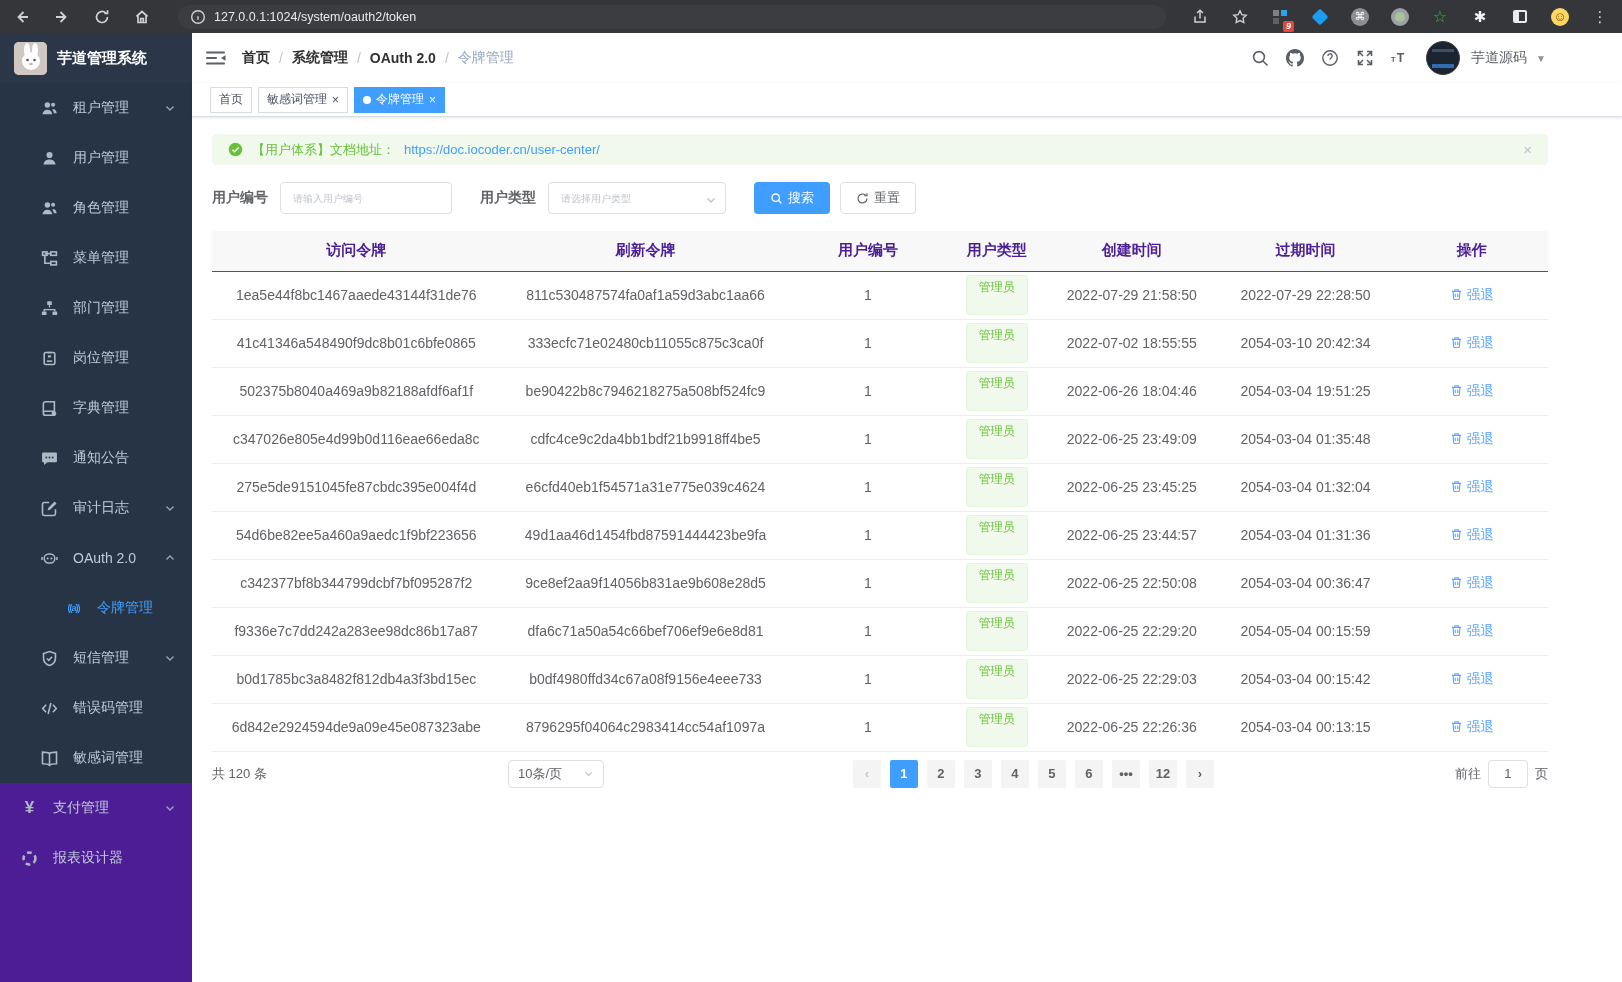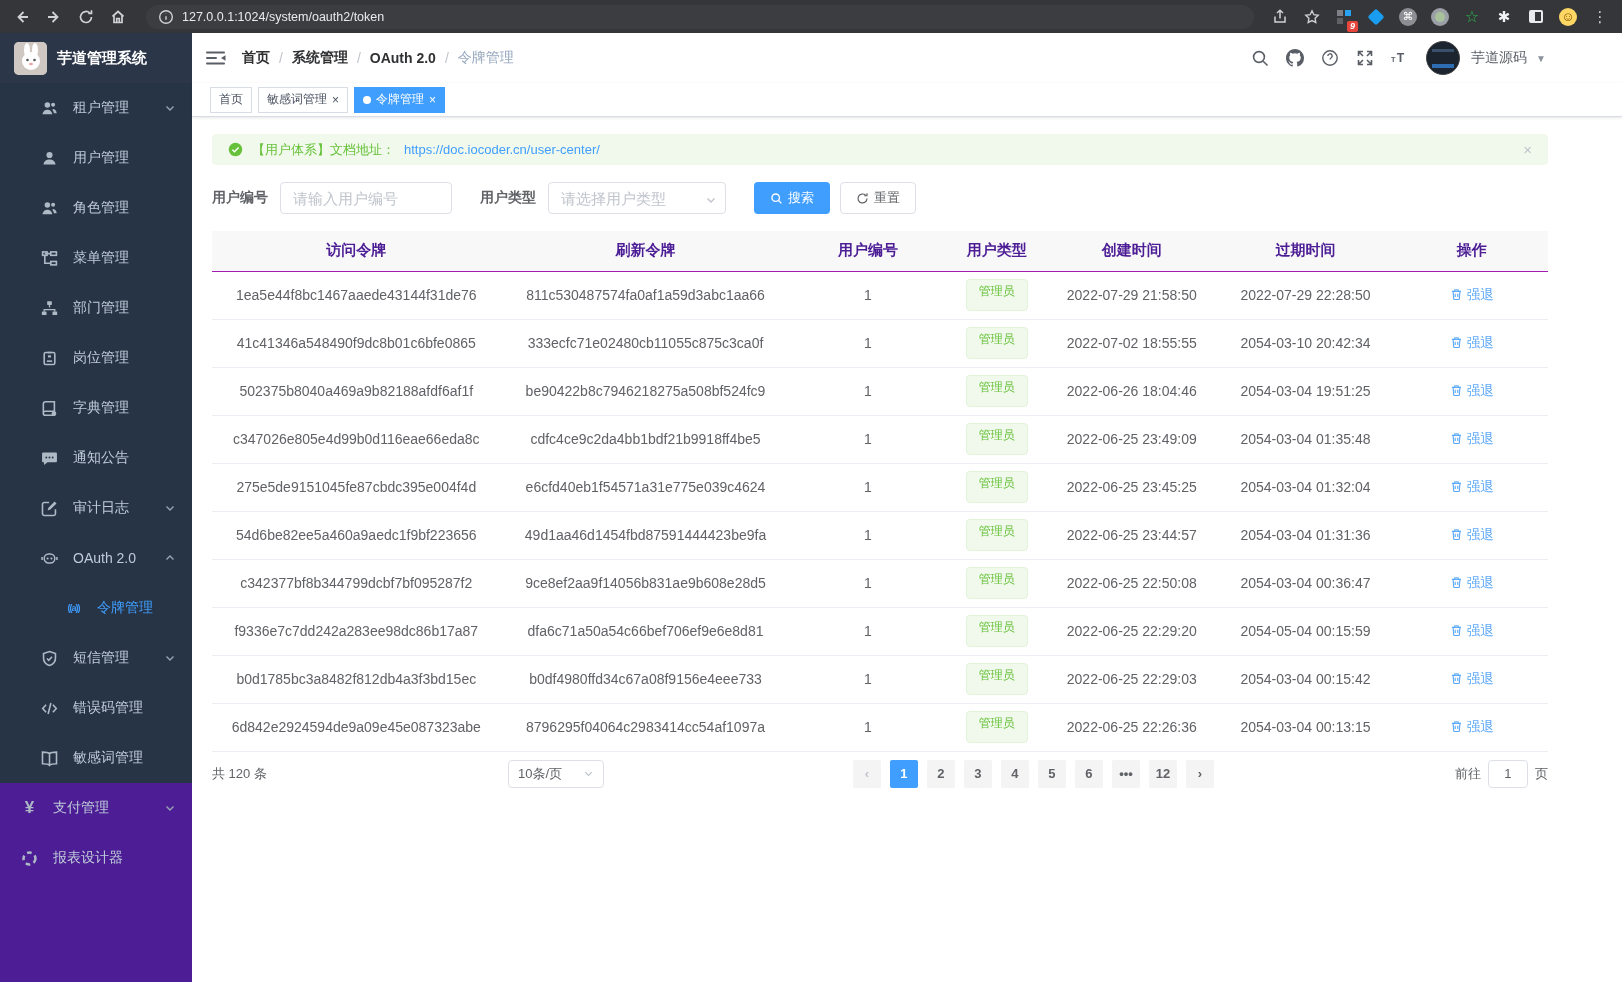--- a/index.html
+++ b/index.html
@@ -1,21 +1,21 @@
 <!DOCTYPE html>
 <html><head>
 <meta charset="utf-8">
 <style>
   * { margin:0; padding:0; box-sizing:border-box; }
   html,body { width:1622px; height:982px; overflow:hidden; background:#fff;
     font-family:"Liberation Sans","DejaVu Sans",sans-serif; }
 
   
   .browser-bar { height:33px; background:#35363a; display:flex; align-items:center;
-    padding:0 10px; gap:8px; }
+    padding:0 10px; gap:16px; }
   .bico { width:24px; height:24px; display:flex; align-items:center; justify-content:center;
     color:#cfd1d4; flex:0 0 auto; }
   .bico svg { width:16px; height:16px; }
   .omnibox { flex:1; height:24px; margin:0 6px 0 8px; background:#3c3d41; border-radius:12px;
     display:flex; align-items:center; padding:0 12px; gap:8px; }
   .omni-url { color:#e8eaed; font-size:12.5px; white-space:nowrap; }
   .ext-cluster { position:relative; }
   .ext-badge { position:absolute; right:-2px; bottom:-3px; background:#e8453c; color:#fff;
     font-size:9px; font-weight:bold; border-radius:2px; padding:0 3px; line-height:11px; }
   .gem { width:12px; height:12px; background:#1a9df0; transform:rotate(45deg); border-radius:2px; }
@@ -92,40 +92,40 @@
   .alert { height:31px; background:#f0f9eb; border-radius:4px; display:flex; align-items:center;
     padding:0 16px; gap:9px; color:#67c23a; font-size:13px; }
   .alert svg { width:15px; height:15px; flex:0 0 auto; }
   .alert-link { color:#409eff; text-decoration:none; cursor:pointer; }
   .alert-close { margin-left:auto; color:#c0c4cc; font-size:15px; cursor:pointer; }
 
   .filter-row { display:flex; align-items:center; margin:17px 0 17px; }
   .f-label { font-size:14px; font-weight:bold; color:#606266; margin-right:12px; white-space:nowrap; }
   .f-label.second { margin-left:28px; }
   .el-input { width:172px; height:32px; border:1px solid #dcdfe6; border-radius:4px;
-    padding:0 12px; font-size:15px; color:#606266; outline:none;
+    padding:0 12px; font-size:10px; color:#606266; outline:none;
     font-family:"Liberation Sans","DejaVu Sans",sans-serif; }
   .el-input::placeholder { color:#c0c4cc; }
   .el-select { width:178px; position:relative; }
   .el-select .el-input { width:100%; padding-right:28px; }
   .sel-arrow { position:absolute; right:9px; top:10px; color:#c0c4cc; pointer-events:none; }
   .sel-arrow svg { width:12px; height:12px; }
   .btn { height:32px; border-radius:4px; font-size:13px; display:inline-flex; align-items:center;
     gap:5px; padding:0 15px; cursor:pointer; border:1px solid transparent;
     font-family:"Liberation Sans","DejaVu Sans",sans-serif; }
   .btn svg { width:13px; height:13px; }
   .btn-primary { background:#409eff; color:#fff; margin-left:28px; }
   .btn-plain { background:#fff; border-color:#dcdfe6; color:#606266; margin-left:10px; }
 
   table { width:100%; border-collapse:collapse; table-layout:fixed; margin-top:4px; }
   thead th { background:#f8f8f9; color:#4c1d95; font-size:15px; font-weight:bold; height:40px;
     text-align:center; border-bottom:1px solid #a21caf; }
   tbody td { height:48px; text-align:center; font-size:14px; color:#606266;
     border-bottom:1px solid #ebeef5; overflow:hidden; white-space:nowrap; }
-  .tag-success { display:inline-block; padding:0 12px; height:32px; line-height:22px;
+  .tag-success { display:inline-block; padding:0 12px; height:40px; line-height:22px;
     background:#f0f9eb; border:1px solid #e1f3d8; border-radius:4px; color:#67c23a; font-size:12px; }
   .action-link { color:#5ba7f8; display:inline-flex; align-items:center; gap:4px;
     font-size:13.5px; cursor:pointer; }
   .action-link svg { width:13px; height:13px; }
 
   .pagination { display:flex; align-items:center; justify-content:space-between; margin-top:8px;
     font-size:13px; color:#606266;gap:48px; }
   .pg-total { margin-right:14px; }
   .pg-size { width:96px; height:28px; border:1px solid #dcdfe6; border-radius:4px;
     display:flex; align-items:center; justify-content:space-between; padding:0 9px;

